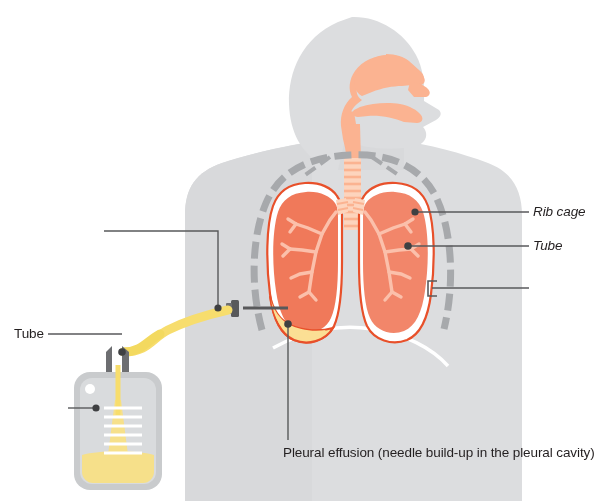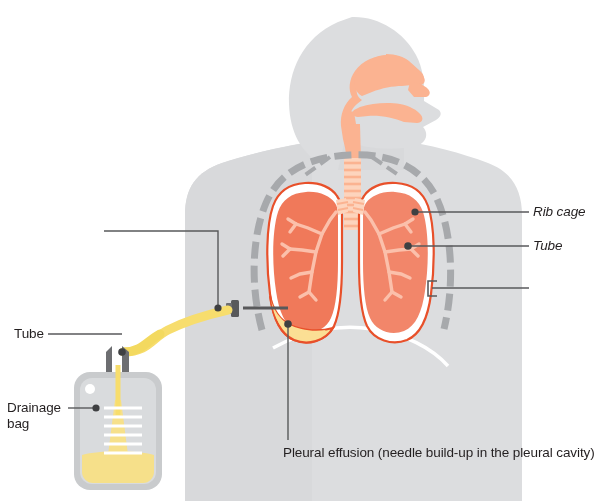--- a/index.html
+++ b/index.html
@@ -283,22 +283,20 @@
       <circle cx="408" cy="246" r="3.8"></circle>
       <circle cx="288" cy="324" r="3.8"></circle>
     </g>
 
     <path d="M437,281 L428,281 L428,296 L437,296" fill="none" stroke="#58595b" stroke-width="1.6"></path>
   </svg>
 
 
   <div class="lbl" id="label-tube">Tube</div>
 
-  <div class="lbl" id="label-bag">Drainage
-bag</div>
 
   <div class="lbl lbl-right" id="label-ribcage">Rib cage</div>
 
   <div class="lbl lbl-right" id="label-lung">Tube</div>
 
 
   <div class="lbl" id="label-effusion">Pleural effusion (needle build-up in the pleural cavity)</div>
 
 </div>
 

